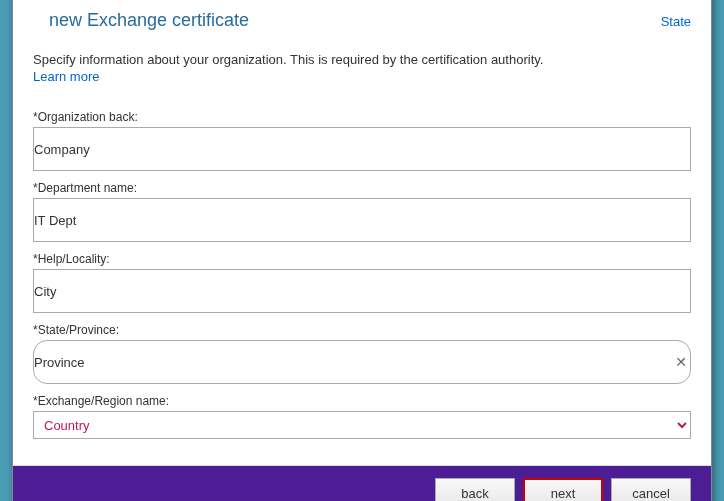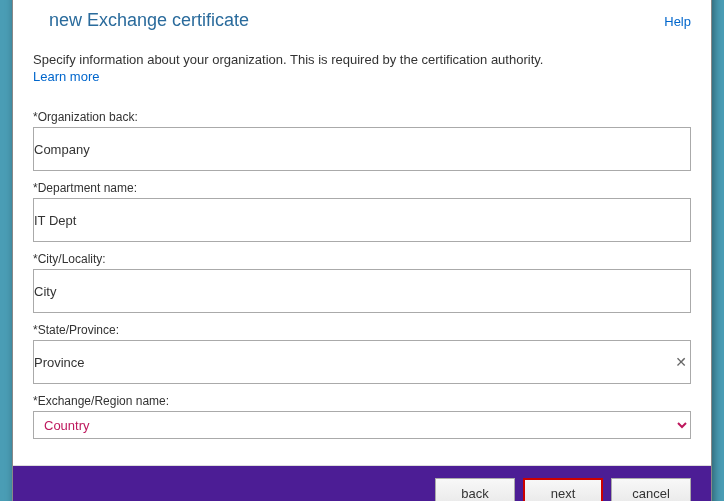--- a/index.html
+++ b/index.html
@@ -114,20 +114,21 @@
       background: white;
       outline: none;
     }
     .input-with-clear {
       position: relative;
       display: flex;
       align-items: center;
     }
     .input-with-clear .text-input {
       padding-right: 24px;
+      border-radius: 14px;
     }
     .clear-btn {
       position: absolute;
       right: 4px;
       background: none;
       border: none;
       cursor: pointer;
       color: #666;
       font-size: 14px;
       line-height: 1;
@@ -210,40 +211,40 @@
     <div class="title-bar-controls">
       <button class="title-btn">—</button>
       <button class="title-btn">□</button>
       <button class="title-btn close">✕</button>
     </div>
   </div>
 
   <div class="content-area">
     <div class="header-area">
       <h1 class="page-title">new Exchange certificate</h1>
-      <a class="learn-more" style="position:static;margin-left:auto;margin-top:4px;">Help</a>
+      <a class="learn-more" style="position:static;margin-left:auto;margin-top:4px;">State</a>
     </div>
 
     <p class="description">Specify information about your organization. This is required by the certification authority.</p>
     <a class="learn-more">Learn more</a>
 
     <div class="form-section" style="margin-top:10px;">
 
       <div class="field-group">
         <label class="field-label"><span>*Organization back:</span></label>
         <input type="text" class="text-input" value="Company" style="">
       </div>
 
       <div class="field-group">
         <label class="field-label"><span>*Department name:</span></label>
         <input type="text" class="text-input" value="IT Dept" style="">
       </div>
 
       <div class="field-group">
-        <label class="field-label"><span>*City/Locality:</span></label>
+        <label class="field-label"><span>*Help/Locality:</span></label>
         <input type="text" class="text-input" value="City" style="">
       </div>
 
       <div class="field-group">
         <label class="field-label"><span>*State/Province:</span></label>
         <div class="input-with-clear">
           <input type="text" class="text-input" value="Province" style="">
           <button class="clear-btn">✕</button>
         </div>
       </div>

